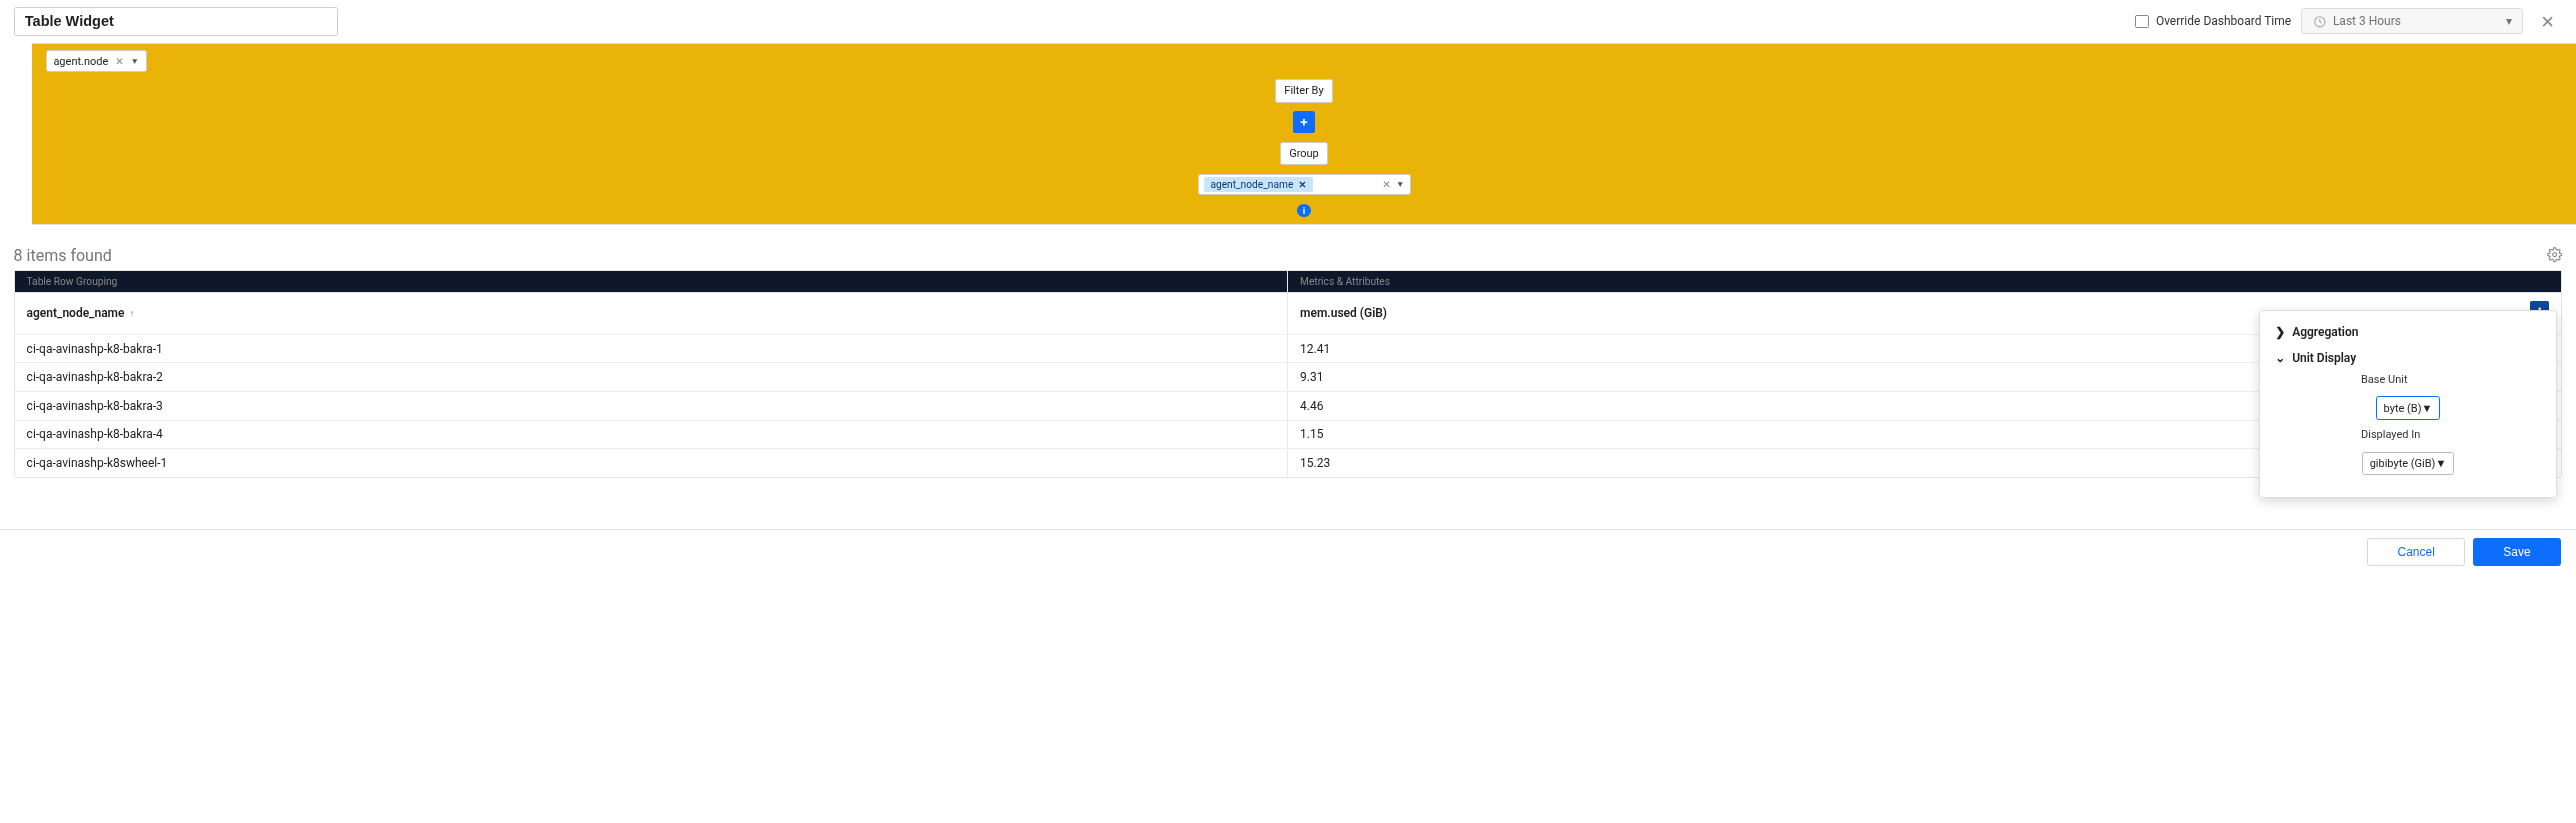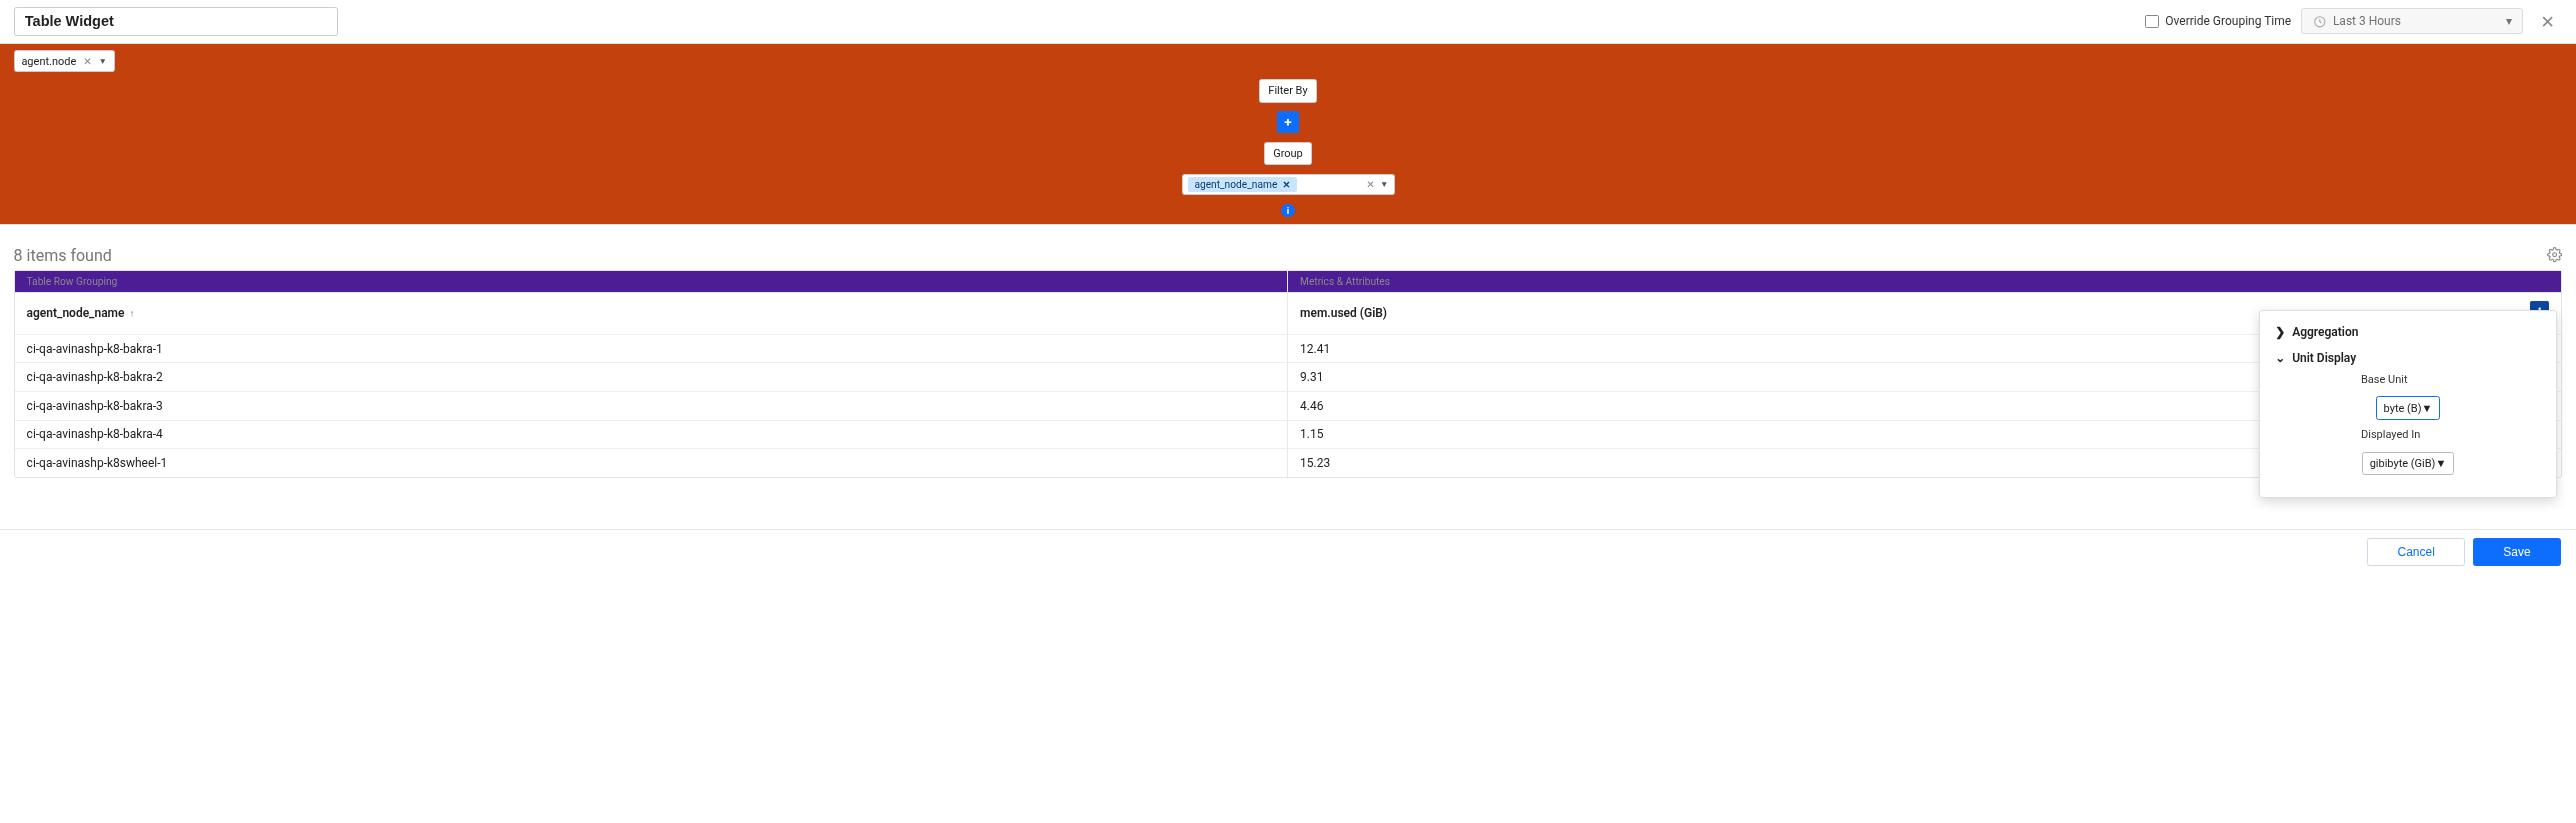--- a/index.html
+++ b/index.html
@@ -5,39 +5,39 @@
 * { box-sizing: border-box; margin: 0; padding: 0; }
 body { font-family: -apple-system, BlinkMacSystemFont, "Segoe UI", Roboto, sans-serif; background: #fff; color: #222; font-size: 12px; }
 .header { display: flex; align-items: center; padding: 6.8px 13.6px; gap: 10.2px; }
 .title-input { width: 324px; height: 29px; border: 0.9px solid #ccc; border-radius: 2.6px; padding: 0 10.2px; font-size: 14.5px; font-weight: 700; color: #222; }
 .spacer { flex: 1; }
 .checkbox-row { display: flex; align-items: center; gap: 6.8px; font-size: 12px; color: #333; }
 .checkbox { width: 13.6px; height: 13.6px; border: 1.3px solid #888; border-radius: 1.7px; }
 .time-selector { display: flex; align-items: center; gap: 6.8px; border: 0.9px solid #ddd; border-radius: 2.6px; padding: 5.1px 10.2px; min-width: 222px; background: #f7f7f7; color: #737373; cursor: not-allowed; }
 .time-selector .chev { margin-left: auto; }
 .close-x { font-size: 19px; color: #888; padding: 3.4px 6.8px; cursor: pointer; }
-.controls-bar { border: 0.9px solid #e0e0e0; border-left: none; border-right: none; padding: 6.8px 13.6px; background: #c2410c; }
+.controls-bar { border: 0.9px solid #e0e0e0; border-left: none; border-right: none; padding: 6.8px 13.6px; background: #eab308; margin-left: 32px; }
 .tag-row { display: flex; align-items: center; gap: 6.8px; margin-bottom: 6.8px; }
 .tag-pill { display: inline-flex; align-items: center; gap: 6.8px; border: 0.9px solid #ccc; border-radius: 2.6px; padding: 3.4px 6.8px; background: #fff; font-size: 11px; }
 .tag-pill .rm { color: #888; cursor: pointer; font-size: 10.2px; }
 .tag-pill .chev { color: #555; font-size: 8.5px; }
 .filter-row { display: flex; align-items: center; gap: 8.5px; flex-direction: column; }
 .label-box { border: 0.9px solid #ccc; border-radius: 2.6px; padding: 4.3px 8.5px; background: #fff; font-size: 11px; }
 .plus-btn { width: 22px; height: 22px; background: #0d6efd; color: #fff; border-radius: 2.6px; display: flex; align-items: center; justify-content: center; font-size: 13.6px; font-weight: bold; cursor: pointer; }
 .group-field { display: inline-flex; align-items: center; border: 0.9px solid #ccc; border-radius: 2.6px; background: #fff; padding: 2.6px 5.1px; gap: 5.1px; min-width: 213px; }
 .group-chip { background: #c9e4ff; color: #0a3d6b; padding: 1.7px 6.8px; border-radius: 2.6px; font-size: 10.2px; display: inline-flex; align-items: center; gap: 5.1px; }
 .group-chip .rm { font-size: 9.4px; font-weight: bold; cursor: pointer; }
 .group-field .rm-outer { color: #888; font-size: 10.2px; margin-left: auto; cursor: pointer; }
 .group-field .chev { color: #555; font-size: 8.5px; }
 .info-icon { width: 13.6px; height: 13.6px; background: #0d6efd; color: #fff; border-radius: 50%; font-size: 9.4px; font-weight: bold; display: flex; align-items: center; justify-content: center; }
 .content { padding: 8.5px 13.6px 51px 13.6px; position: relative; }
 .found-row { display: flex; align-items: center; justify-content: space-between; color: #777; font-size: 16px; margin: 12px 0 5.1px 0; }
 .gear { color: #888; cursor: pointer; }
 .table-wrap { border: 0.9px solid #e3e3e3; border-radius: 2.6px; }
-.col-labels { display: flex; background: #4c1d95; color: #888; font-size: 10.2px; }
+.col-labels { display: flex; background: #0f172a; color: #888; font-size: 10.2px; }
 .col-labels > div { padding: 5.1px 12px; }
 .col-a { width: 50%; border-right: 0.9px solid #e8e8e8; }
 .col-b { width: 50%; }
 .col-headers { display: flex; border-top: 0.9px solid #e3e3e3; background: #fff; font-weight: 600; font-size: 12px; }
 .col-headers .col-a, .col-headers .col-b { padding: 8.5px 12px; display: flex; align-items: center; gap: 5.1px; }
 .sort-arrow { color: #888; font-size: 10.2px; }
 .menu-btn { margin-left: auto; width: 19px; height: 24px; background: #0d47a1; color: #fff; display: flex; align-items: center; justify-content: center; border-radius: 1.7px; cursor: pointer; font-size: 12px; }
 .data-row { display: flex; border-top: 0.9px solid #eee; }
 .data-row > div { padding: 6.8px 12px; font-size: 12px; }
 .popup { position: absolute; right: 19px; top: 85px; background: #fff; border: 0.9px solid #ddd; border-radius: 3.4px; box-shadow: 0 3.4px 12px rgba(0,0,0,0.15); padding: 13.6px 15.3px; width: 298px; }
@@ -54,21 +54,21 @@
 svg { display: block; }
 </style>
 </head>
 <body>
 
 <div class="header">
   <input class="title-input" value="Table Widget" style="">
   <div class="spacer"></div>
   <label class="checkbox-row">
     <span class="checkbox"></span>
-    <span>Override Grouping Time</span>
+    <span>Override Dashboard Time</span>
   </label>
   <div class="time-selector">
     <svg width="13.6" height="13.6" viewBox="0 0 24 24" fill="none" stroke="#aaa" stroke-width="2">
         <circle cx="12" cy="12" r="9"></circle>
         <path d="M12 7v5l3 2"></path>
       </svg>
     <span>Last 3 Hours</span>
     <span class="chev">▾</span>
   </div>
   <div class="close-x">

